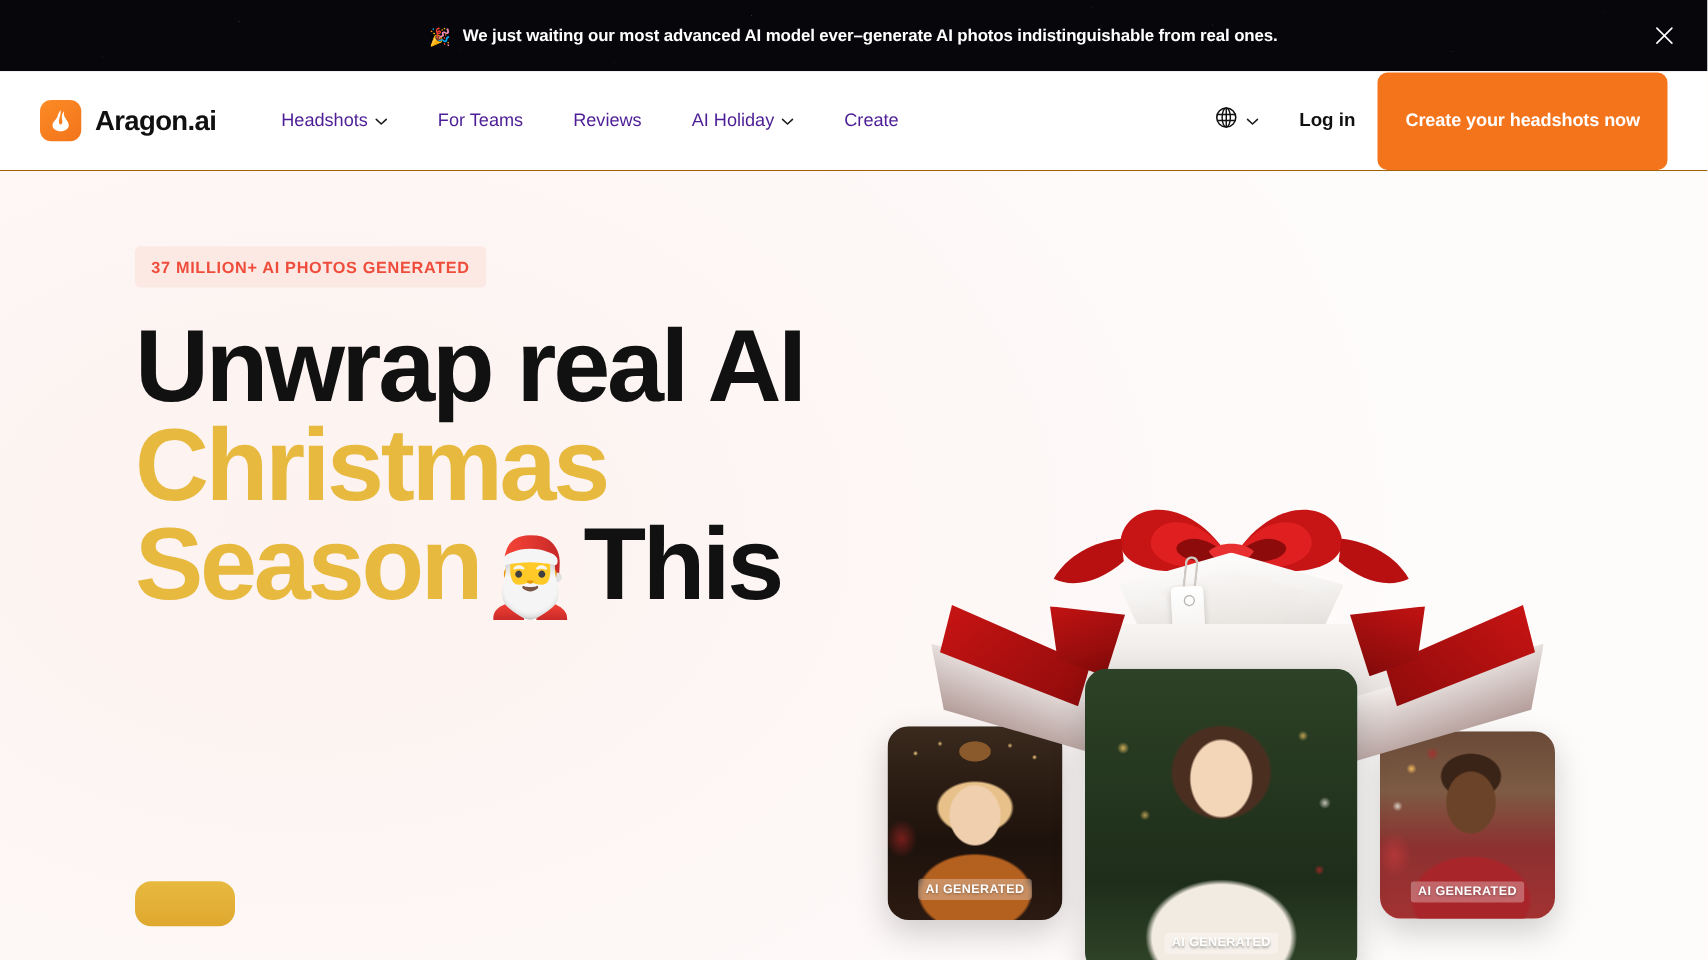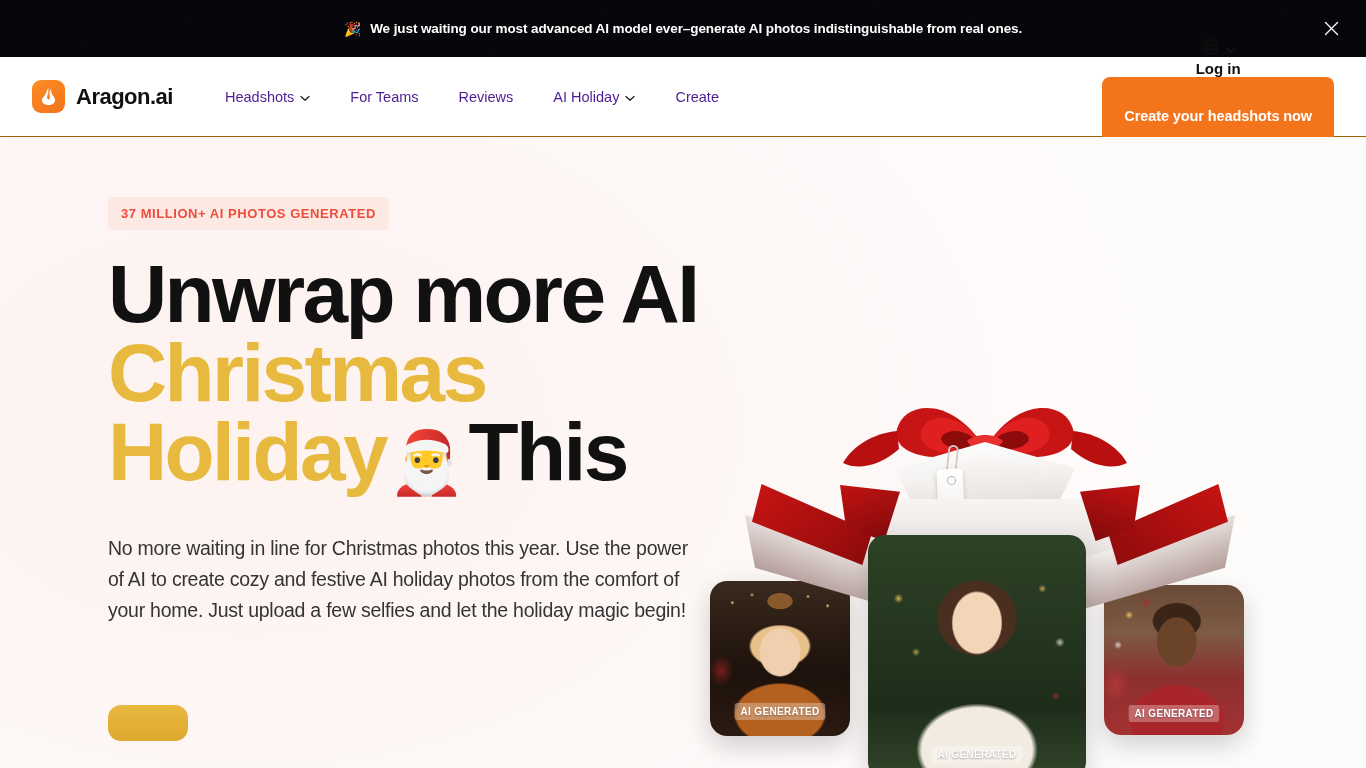--- a/index.html
+++ b/index.html
@@ -72,21 +72,21 @@
 
   .nav-links{ display:flex; align-items:center; margin-left:32px; }
   .nav-link{
     display:flex; gap:6px;
     padding:0 20px;
     font-size:14.5px; color:#4c1d95; cursor:pointer;
     white-space:nowrap;
   }
   .chev{ display:block; }
 
-  .nav-right{ margin-left:auto; display:flex; align-items:center; gap:0;flex-direction:column; }
+  .nav-right{ margin-left:auto; display:flex; align-items:center; gap:0; }
   .globe-wrap{
     display:flex; align-items:center; gap:7px;
     padding:0 14px; cursor:pointer;
   }
   .login{
     font-size:15px; font-weight:700; color:#101010;
     padding:0 18px; cursor:pointer; white-space:nowrap;
   }
   .cta-top{
     background:#f4741c;
@@ -405,26 +405,25 @@
   </div>
 </div>
 
 <div class="hero">
 
   <div class="hero-left">
 
     <div class="badge">37 MILLION+ AI PHOTOS GENERATED</div>
 
     <h1 class="hero-title">
-      <span>Unwrap more AI</span><br>
+      <span>Unwrap real AI</span><br>
       <span class="gold">Christmas</span><br>
-      <span class="gold">Holiday</span><span class="santa">🎅</span><span>This</span><br>
+      <span class="gold">Season</span><span class="santa">🎅</span><span>This</span><br>
     </h1>
 
-    <p class="hero-sub">No more waiting in line for Christmas photos this year. Use the power of AI to create cozy and festive AI holiday photos from the comfort of your home. Just upload a few selfies and let the holiday magic begin!</p>
   </div>
 
   <button class="hero-cta"></button>
 
   <div class="hero-art">
 
     <div class="ribbon rib-a"></div>
     <div class="ribbon rib-b"></div>
     <div class="ribbon rib-c"></div>
     <div class="ribbon rib-d"></div>

